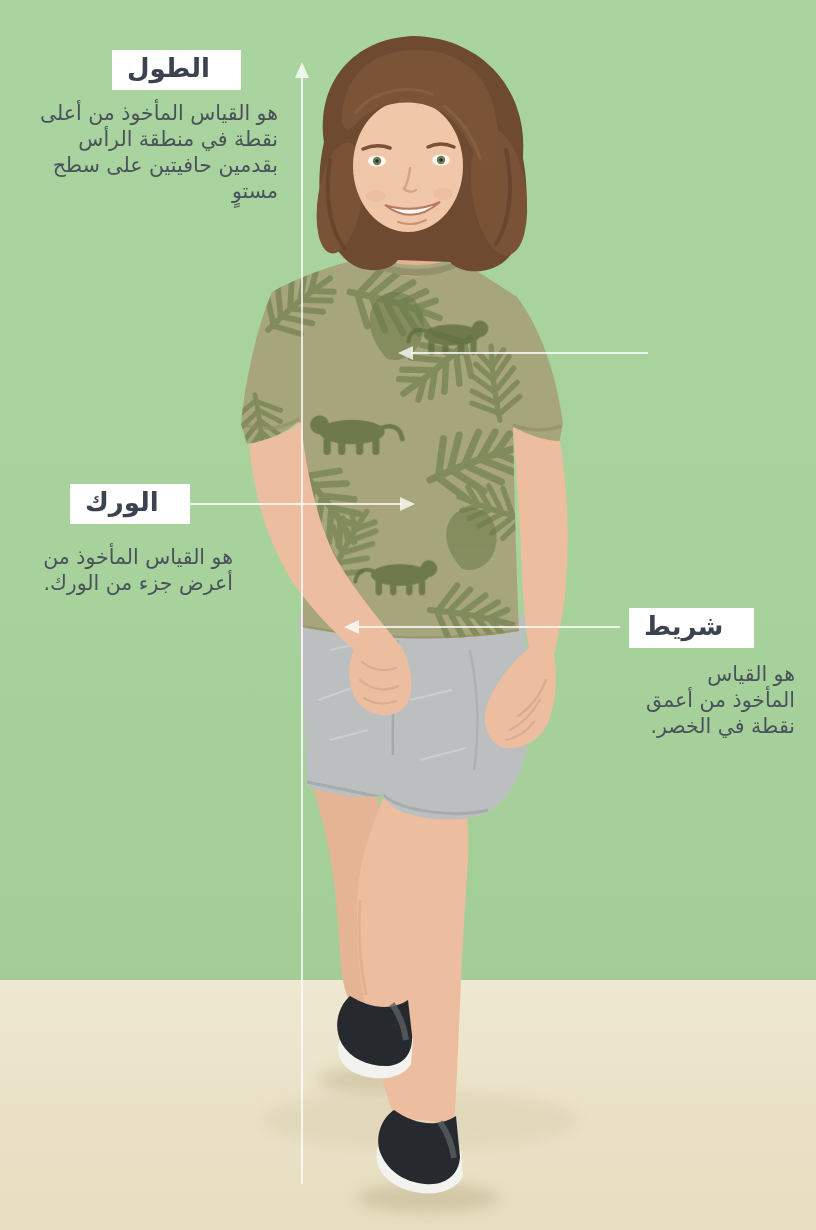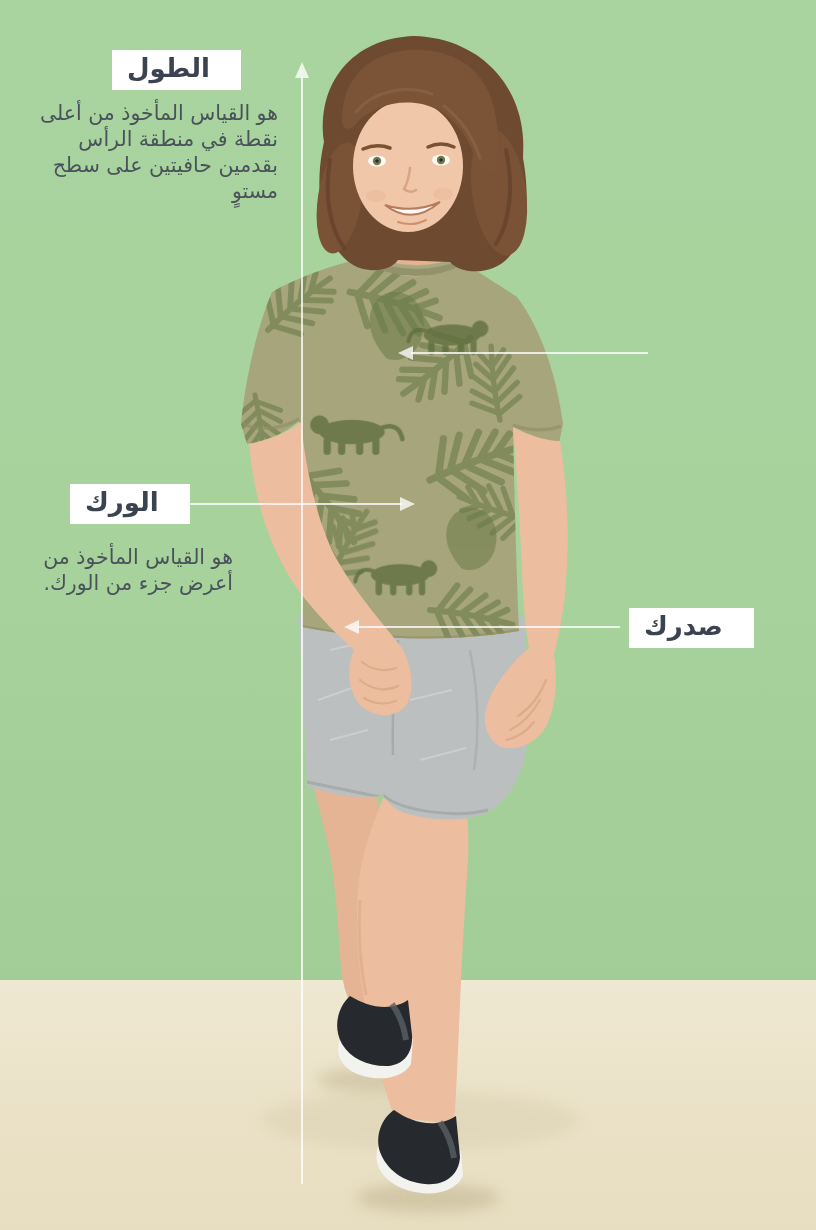--- a/index.html
+++ b/index.html
@@ -237,16 +237,19 @@
   <div class="arrow arrow-right" style="left:400px;top:497px;"></div>
   <div class="tag" style="left:70px;top:484px;">
     <span>الورك</span>
   </div>
   <div class="desc" style="left:0px;width:233px;top:544px;">هو القياس المأخوذ من
 أعرض جزء من الورك.</div>
 
   <div class="arrow arrow-left" style="left:344px;top:620px;"></div>
   <div class="mline" style="left:357px;top:626px;width:263px;height:2px;"></div>
   <div class="tag" style="left:629px;top:608px;">
-    <span>صدرك</span>
+    <span>شريط</span>
   </div>
+  <div class="desc" style="left:595px;width:200px;top:661px;">هو القياس
+المأخوذ من أعمق
+نقطة في الخصر.</div>
 
 </div>
 
 </body></html>

